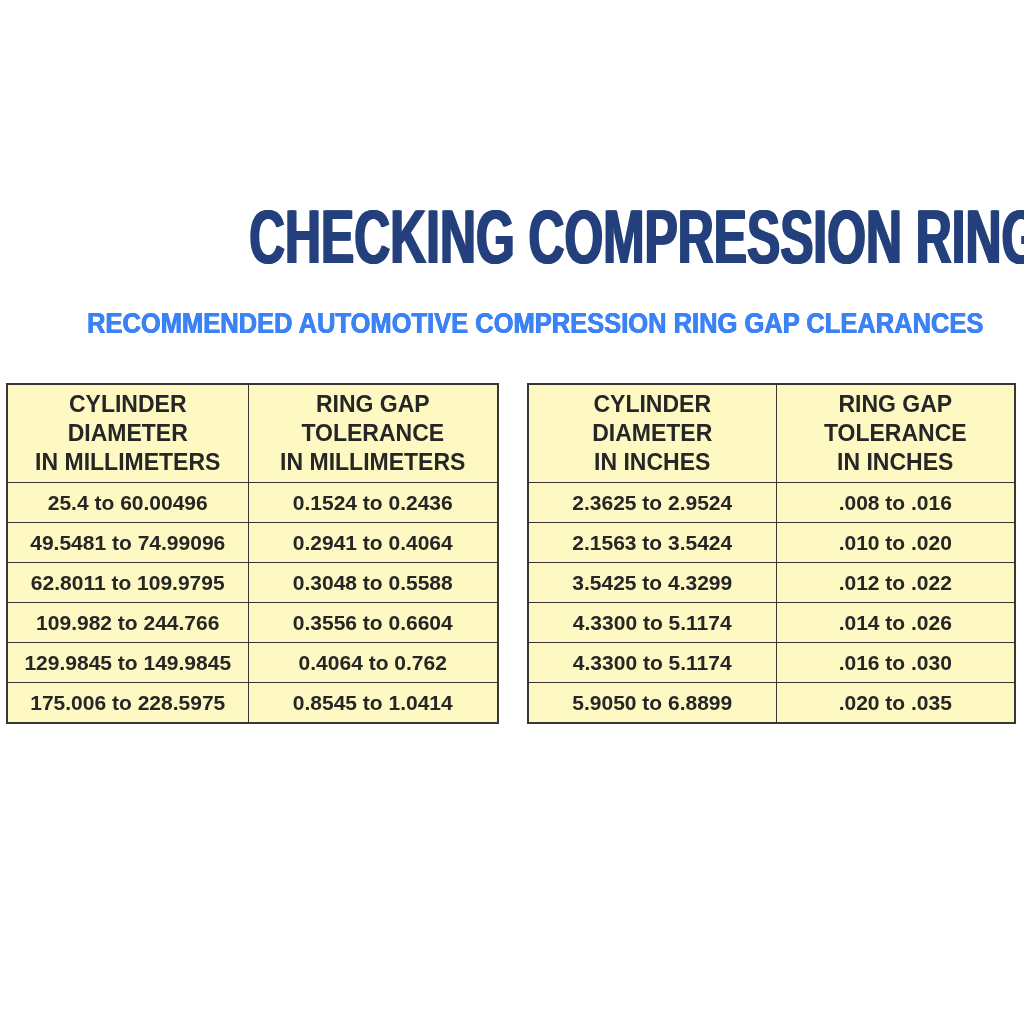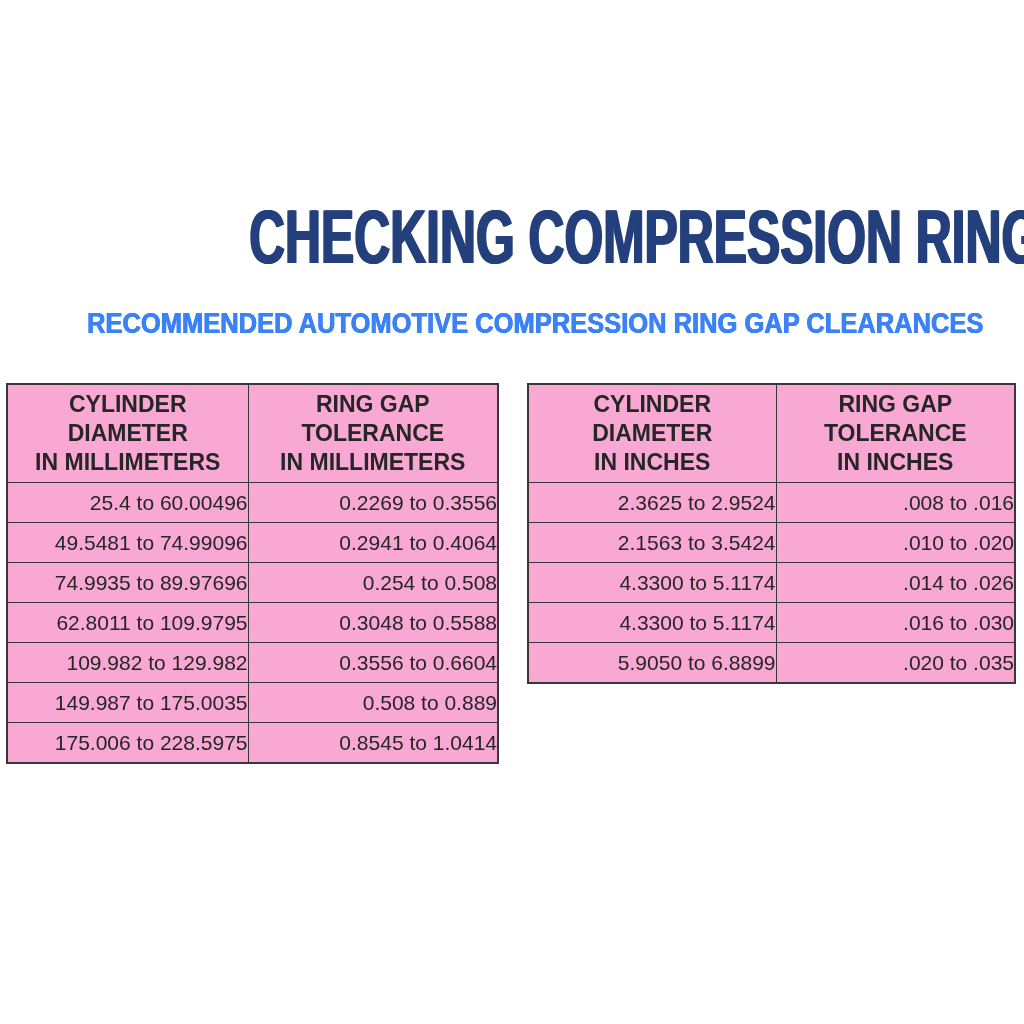--- a/index.html
+++ b/index.html
@@ -51,21 +51,21 @@
     white-space: nowrap;
     transform: scaleX(0.85);
     transform-origin: 50% 50%;
     text-shadow: 0.5px 0 0 currentColor, -0.5px 0 0 currentColor;
   }
   table.spec {
     position: absolute;
     top: 383px;
     border-collapse: collapse;
     table-layout: fixed;
-    background: #f9a8d4;
+    background: #fef9c3;
     border: 2.5px solid #383838;
   }
   table.spec.mm { left: 6px; width: 491px; }
   table.spec.inch { left: 527px; width: 487px; }
   table.spec th, table.spec td {
     border: 1.5px solid #383838;
     text-align: center;
     vertical-align: middle;
     color: #262626;
     padding: 0;
@@ -73,23 +73,22 @@
   table.spec th {
     height: 97px;
     font-size: 23px;
     line-height: 29px;
     font-weight: bold;
     white-space: pre-line;
   }
   table.spec td {
     height: 39px;
     font-size: 21px;
-    font-weight: normal;
+    font-weight: bold;
     white-space: nowrap;
-    text-align: right;
   }
 </style>
 </head>
 <body>
 
 <div class="page">
 
   <h1 class="title"><span class="squeeze">CHECKING COMPRESSION RING GAPS</span></h1>
 
   <h2 class="subtitle"><span class="squeeze">RECOMMENDED AUTOMOTIVE COMPRESSION RING GAP CLEARANCES</span></h2>
@@ -105,41 +104,37 @@
 DIAMETER
 IN MILLIMETERS</th>
         <th>RING GAP
 TOLERANCE
 IN MILLIMETERS</th>
       </tr>
     </thead>
     <tbody>
       <tr>
         <td>25.4 to 60.00496</td>
-        <td>0.2269 to 0.3556</td>
+        <td>0.1524 to 0.2436</td>
       </tr>
       <tr>
         <td>49.5481 to 74.99096</td>
         <td>0.2941 to 0.4064</td>
       </tr>
       <tr>
-        <td>74.9935 to 89.97696</td>
-        <td>0.254 to 0.508</td>
-      </tr>
-      <tr>
         <td>62.8011 to 109.9795</td>
         <td>0.3048 to 0.5588</td>
       </tr>
       <tr>
-        <td>109.982 to 129.982</td>
+        <td>109.982 to 244.766</td>
         <td>0.3556 to 0.6604</td>
       </tr>
       <tr>
-        <td>149.987 to 175.0035</td>
-        <td>0.508 to 0.889</td>
+        <td>129.9845 to 149.9845</td>
+        <td>0.4064 to 0.762</td>
       </tr>
       <tr>
         <td>175.006 to 228.5975</td>
         <td>0.8545 to 1.0414</td>
       </tr>
     </tbody>
   </table>
 
   <table class="spec inch">
     <colgroup>
@@ -159,20 +154,24 @@
     <tbody>
       <tr>
         <td>2.3625 to 2.9524</td>
         <td>.008 to .016</td>
       </tr>
       <tr>
         <td>2.1563 to 3.5424</td>
         <td>.010 to .020</td>
       </tr>
       <tr>
+        <td>3.5425 to 4.3299</td>
+        <td>.012 to .022</td>
+      </tr>
+      <tr>
         <td>4.3300 to 5.1174</td>
         <td>.014 to .026</td>
       </tr>
       <tr>
         <td>4.3300 to 5.1174</td>
         <td>.016 to .030</td>
       </tr>
       <tr>
         <td>5.9050 to 6.8899</td>
         <td>.020 to .035</td>

